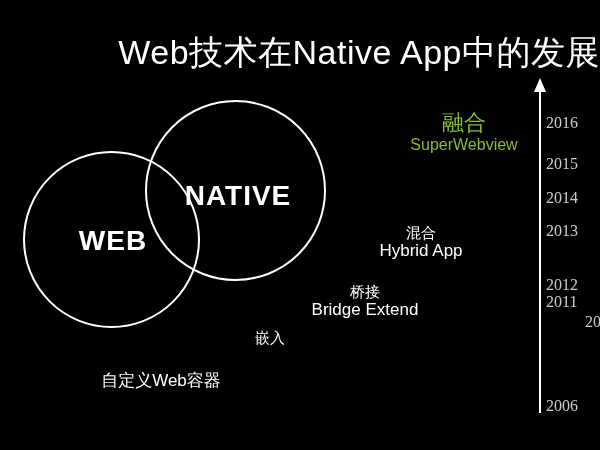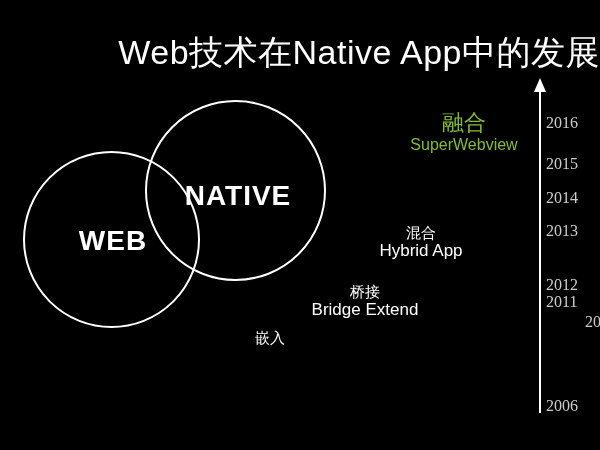--- a/index.html
+++ b/index.html
@@ -120,20 +120,21 @@
     <div class="en">Hybrid App</div>
   </div>
   <div class="stage stage-bridge">
     <div class="cn">桥接</div>
     <div class="en">Bridge Extend</div>
   </div>
   <div class="stage stage-embed">
     <div class="cn">嵌入</div>
   </div>
   <div class="stage stage-builtin">
+    <div class="en">自定义Web容器</div>
   </div>
 
   <svg class="timeline-arrow" viewBox="0 0 24 340" width="24" height="340">
     <line x1="12" y1="12" x2="12" y2="337" stroke="#ffffff" stroke-width="2"></line>
     <polygon points="12,2 6,16 18,16" fill="#ffffff"></polygon>
   </svg>
 
   <div class="year year-0">2016</div>
   <div class="year year-1">2015</div>
   <div class="year year-2">2014</div>

